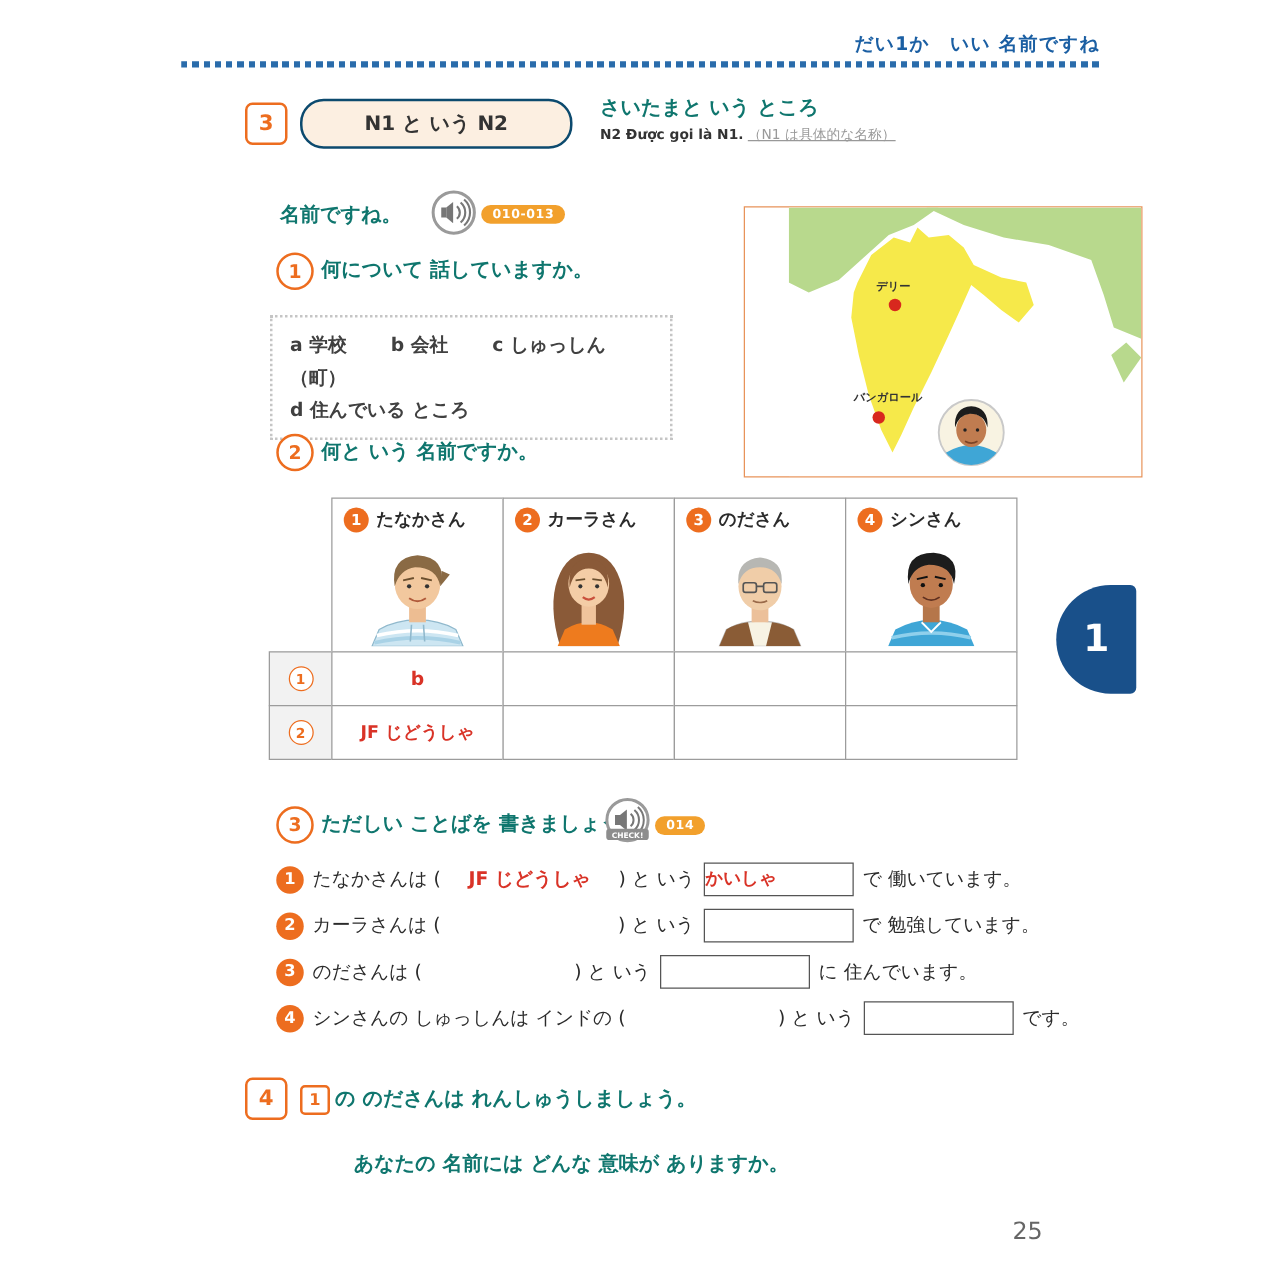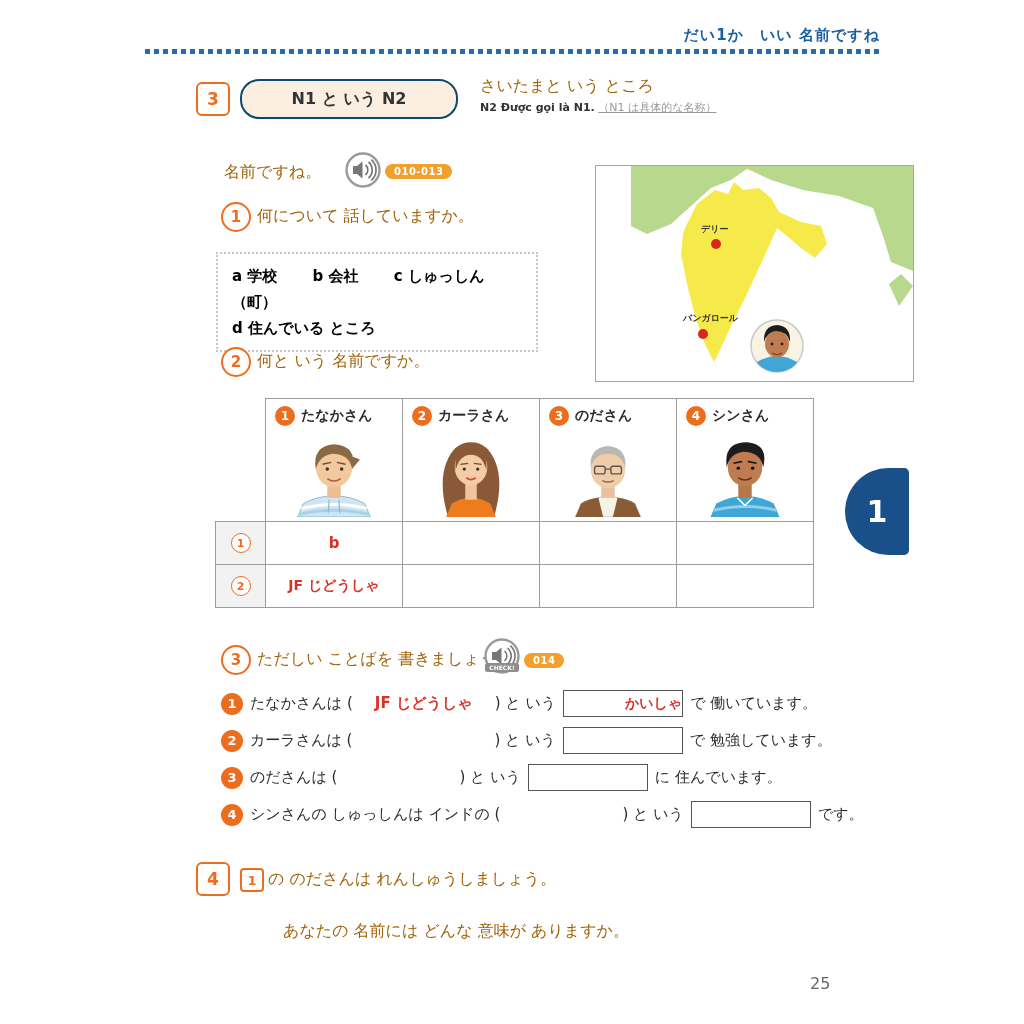--- a/index.html
+++ b/index.html
@@ -19,27 +19,27 @@
         display:flex;align-items:center;justify-content:center;}
   .ring.q{width:26px;height:26px;font-size:15px;}
   .ring.s{width:18px;height:18px;font-size:11px;border-width:1.5px;}
   .dotnum{background:#ed6d1f;color:#fff;border-radius:50%;font-weight:bold;
           display:inline-flex;align-items:center;justify-content:center;flex:none;}
   .dotnum.lg{width:20px;height:20px;font-size:12px;}
   .dotnum.sm{width:22px;height:22px;font-size:13px;}
 
   .pill{border:2px solid #0c4a6e;border-radius:19px;background:#fcefe1;font-weight:bold;font-size:16px;
         display:flex;align-items:center;justify-content:center;color:#333;}
-  .jtext{font-size:16px;font-weight:400;color:#a16207;}
+  .jtext{font-size:16px;font-weight:700;color:#0f766e;}
 
   .audio-badge{background:#f2a02c;color:#fff;font-weight:bold;font-size:10px;border-radius:9px;
                padding:2px 9px;letter-spacing:.5px;display:inline-block;}
 
   .optbox{border:2px dotted #c5c5c5;background:#fff;padding:9px 14px;font-size:15px;font-weight:600;
-          line-height:26px;color:#000000;}
+          line-height:26px;color:#404040;}
   .optbox .opt{margin-right:30px;}
 
   
   .mapbox{border:1px solid #e8935a;background:#fff;}
 
   
   .tcell{position:absolute;border:1px solid #9c9c9c;background:#fff;box-sizing:border-box;}
   .tcell.stub{background:#f2f2f2;display:flex;align-items:center;justify-content:center;}
   .tcell .namerow{position:absolute;top:7px;left:9px;display:flex;align-items:center;gap:6px;
                   font-size:14px;font-weight:bold;color:#2b2b2b;}
@@ -49,23 +49,23 @@
 
   
   .sidetab{background:#19508a;border-radius:46px 5px 5px 46px;color:#fff;font-weight:bold;font-size:30px;
            display:flex;align-items:center;justify-content:center;}
 
   
   .sentence{display:flex;align-items:center;gap:7px;font-size:15px;font-weight:500;color:#2b2b2b;white-space:nowrap;}
   .paren-ans{display:inline-block;min-width:128px;text-align:center;color:#d93327;font-weight:bold;font-size:15px;}
   .paren-ans.narrow{min-width:108px;}
   .ansbox{display:inline-block;width:118px;height:25px;line-height:25px;border:1.5px solid #555;
-          text-align:right;color:#d93327;font-weight:bold;font-size:14px;background:#fff;}
-
-  .pagenum{font-size:16px;color:#666;}
+          text-align:left;color:#d93327;font-weight:bold;font-size:14px;background:#fff;}
+
+  .pagenum{font-size:19px;color:#666;}
 </style>
 </head>
 <body>
 
 <div class="canvas">
 
   <div class="abs chapter" style="top:26px;left:145px;width:735px;">だい1か　いい 名前ですね</div>
   <div class="abs dotline" style="top:49px;left:145px;width:737px;"></div>
 
   <div class="abs sqnum" style="top:82px;left:196px;">3</div>

